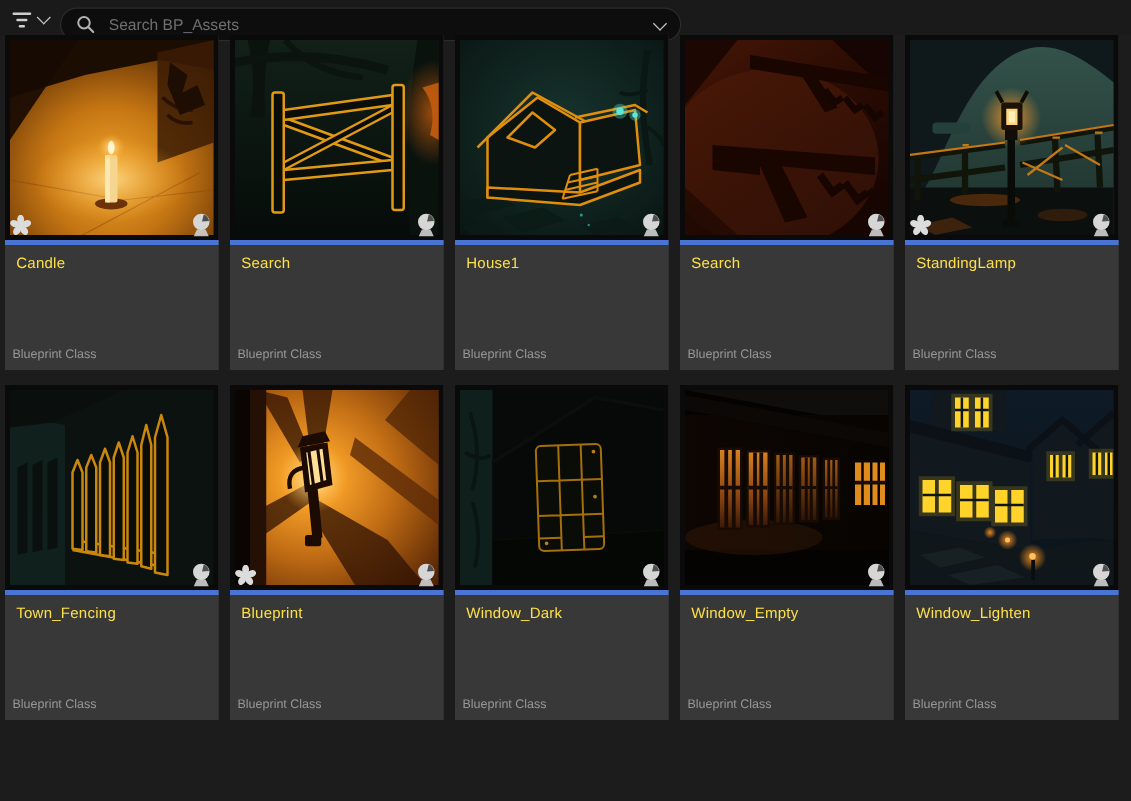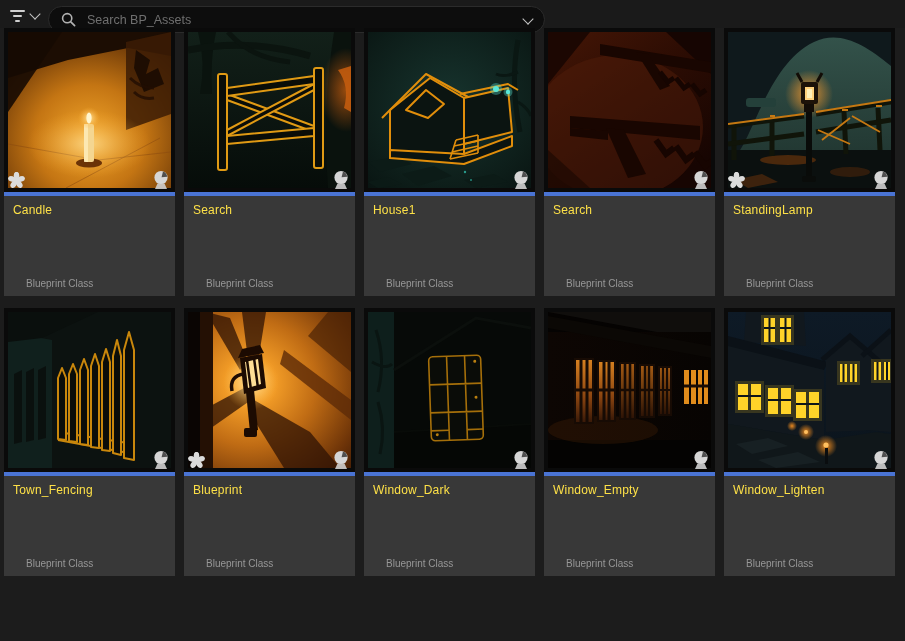--- a/index.html
+++ b/index.html
@@ -43,21 +43,21 @@
     grid-template-columns:repeat(5,171px);
     grid-auto-rows:268px;
     column-gap:9px;row-gap:12px;
   }
   .tile{background:#383838;position:relative;overflow:hidden;cursor:pointer;}
   .thumb{height:164px;background:#0a0a0a;padding:4px;box-sizing:border-box;position:relative;}
   .thumb svg.art{width:100%;height:100%;display:block;}
   .accent-line{height:4px;background:#4a74d4;}
   .info{height:100px;position:relative;padding:7px 9px;box-sizing:border-box;}
   .a-name{font-size:12px;color:#fde047;letter-spacing:.2px;}
-  .a-type{position:absolute;left:22px;bottom:7px;font-size:10px;color:#979797;}
+  .a-type{position:absolute;left:6px;bottom:7px;font-size:10px;color:#979797;}
   .star{position:absolute;left:4px;bottom:3px;width:17px;height:17px;}
   .star svg{width:100%;height:100%;display:block;}
   .sphere{position:absolute;right:5px;bottom:2px;width:18px;height:20px;}
   .sphere svg{width:100%;height:100%;display:block;}
 </style>
 </head>
 <body>
 
 <div class="topbar">
   <div class="filter-btn">

